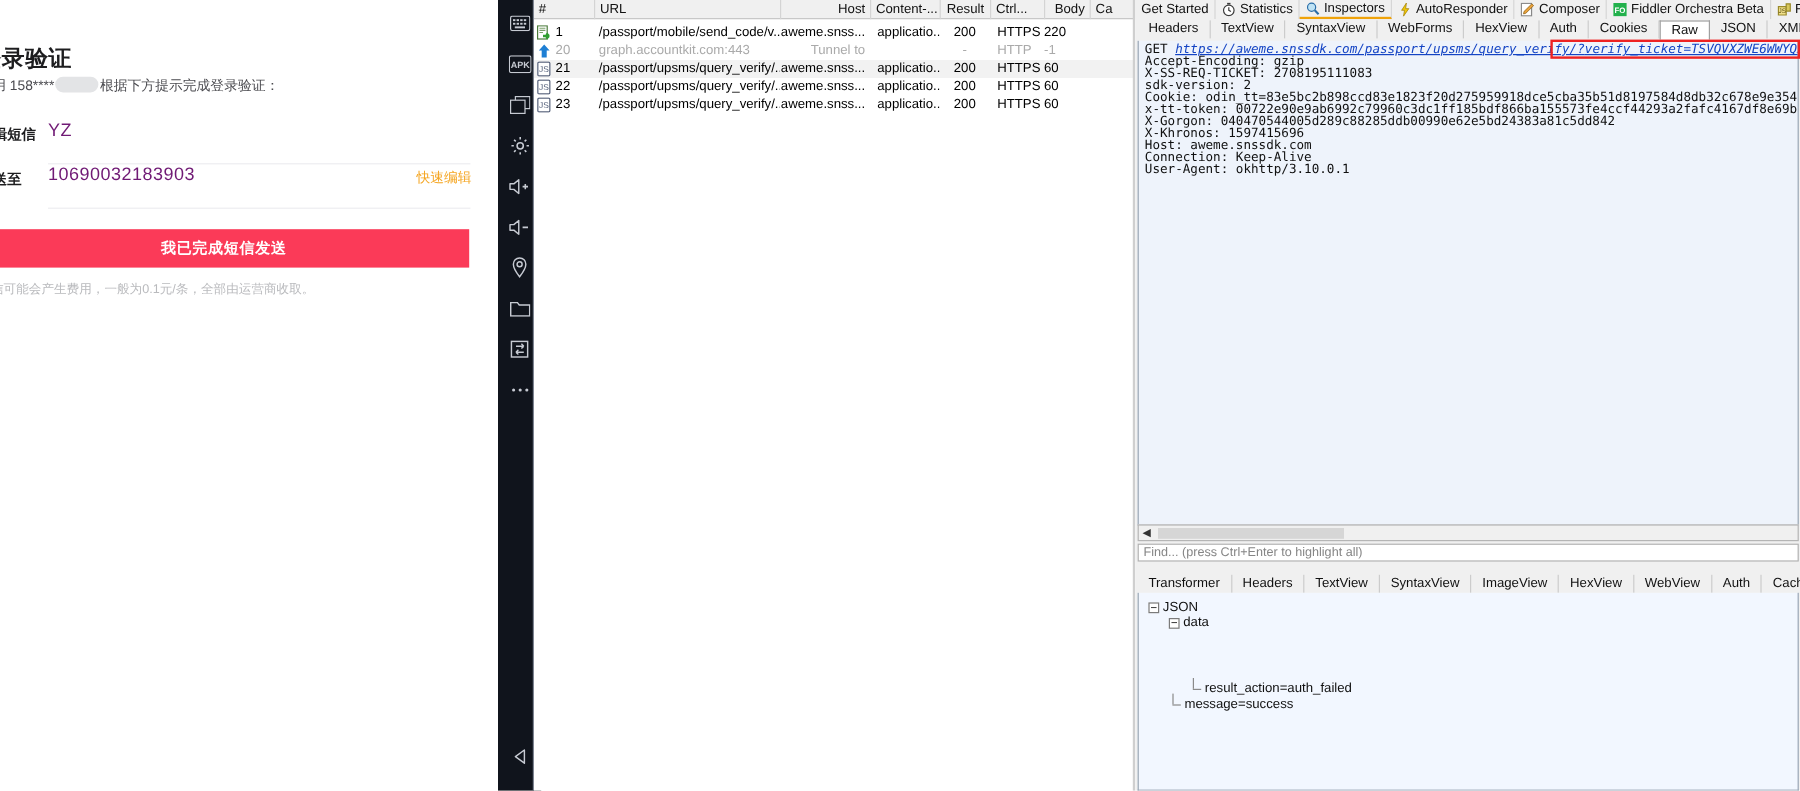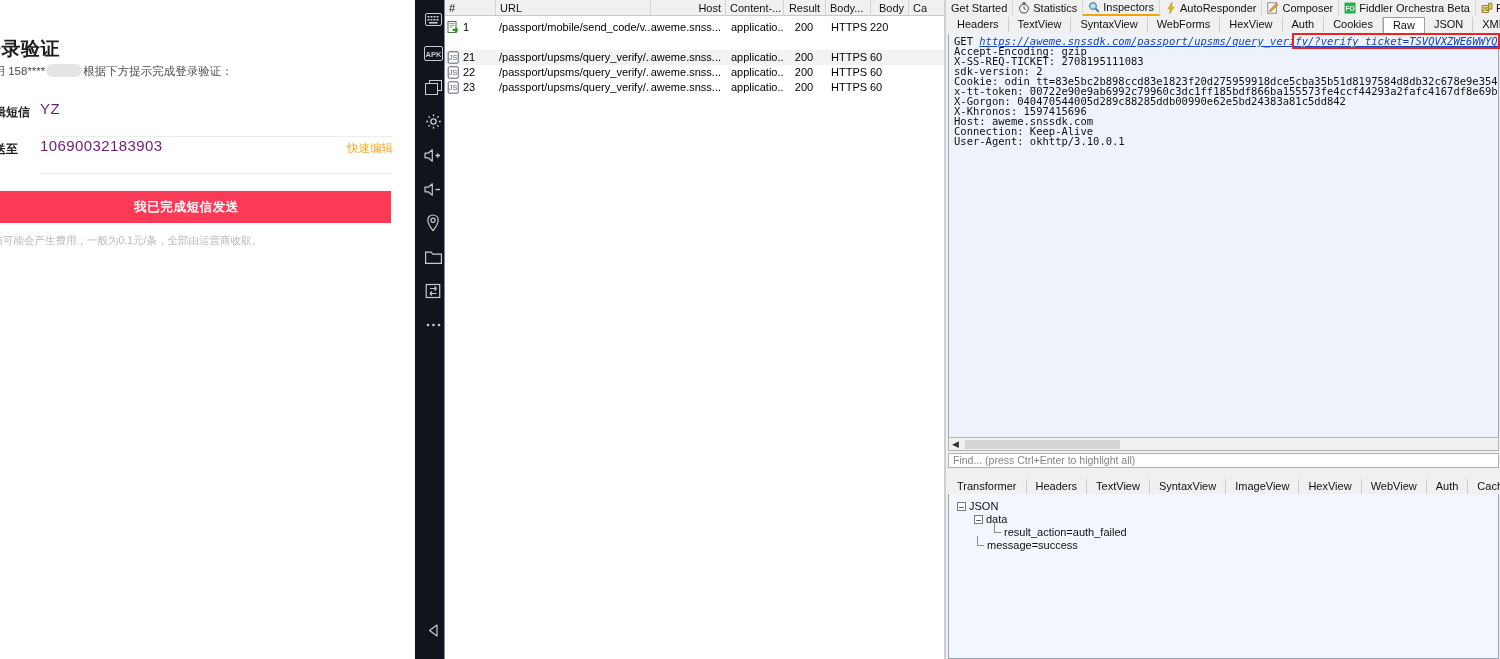--- a/index.html
+++ b/index.html
@@ -223,21 +223,21 @@
   }
   .tree-elbow::before {
     content: ""; position: absolute; left: 3px; top: -3px; width: 1px; height: 9px;
     background: #8a8a8a;
   }
   .tree-elbow::after {
     content: ""; position: absolute; left: 3px; top: 6px; width: 7px; height: 1px;
     background: #8a8a8a;
   }
   .ind1 { padding-left: 17px; }
-  .ind2 { padding-left: 34px; }
+  .ind2 { padding-left: 34px; margin-top: 42px; }
 </style>
 </head>
 <body>
 
 <div id="root">
 
   <div id="device-screen">
     <div class="dev-title">登录验证</div>
     <div class="dev-sub">
       <span>使用 158****</span><span class="masked"></span><span>根据下方提示完成登录验证：</span>
@@ -355,21 +355,21 @@
       <div class="col host">
           <span class="hdr-txt">Host</span>
         </div>
       <div class="col ctype">
           <span class="hdr-txt">Content-...</span>
         </div>
       <div class="col result">
           <span class="hdr-txt">Result</span>
         </div>
       <div class="col proto">
-          <span class="hdr-txt">Body...</span>
+          <span class="hdr-txt">Ctrl...</span>
         </div>
       <div class="col body">
           <span class="hdr-txt">Body</span>
         </div>
       <div class="col cache">
           <span class="hdr-txt">Ca</span>
         </div>
     </div>
 
     <div class="srow" style="top:20px;">
@@ -383,20 +383,35 @@
       </div>
       <div class="cell url">/passport/mobile/send_code/v...</div>
       <div class="cell host">aweme.snss...</div>
       <div class="cell ctype">applicatio...</div>
       <div class="cell result">200</div>
       <div class="cell proto">HTTPS</div>
       <div class="cell body">220</div>
       <div class="cell cache"></div>
     </div>
 
+    <div class="srow tunnel" style="top:35px;">
+      <div class="cell num">
+        <svg class="row-icon" viewBox="0 0 13 13">
+            <path d="M6.5 1L11 6H8.6v6H4.4V6H2z" fill="#1e7fd4"></path>
+          </svg>
+        <span class="row-num">20</span>
+      </div>
+      <div class="cell url">graph.accountkit.com:443</div>
+      <div class="cell host">Tunnel to</div>
+      <div class="cell ctype"></div>
+      <div class="cell result">-</div>
+      <div class="cell proto">HTTP</div>
+      <div class="cell body">-1</div>
+      <div class="cell cache"></div>
+    </div>
 
     <div class="srow selected" style="top:50px;">
       <div class="cell num">
         <svg class="row-icon" viewBox="0 0 13 13">
             <rect x="1.2" y="0.8" width="10" height="11.4" rx="1" fill="#fff" stroke="#55607a"></rect>
             <text x="6.2" y="9" font-family="Liberation Sans, sans-serif" font-size="7" fill="#55607a" text-anchor="middle">JS</text>
           </svg>
         <span class="row-num">21</span>
       </div>
       <div class="cell url">/passport/upsms/query_verify/...</div>

